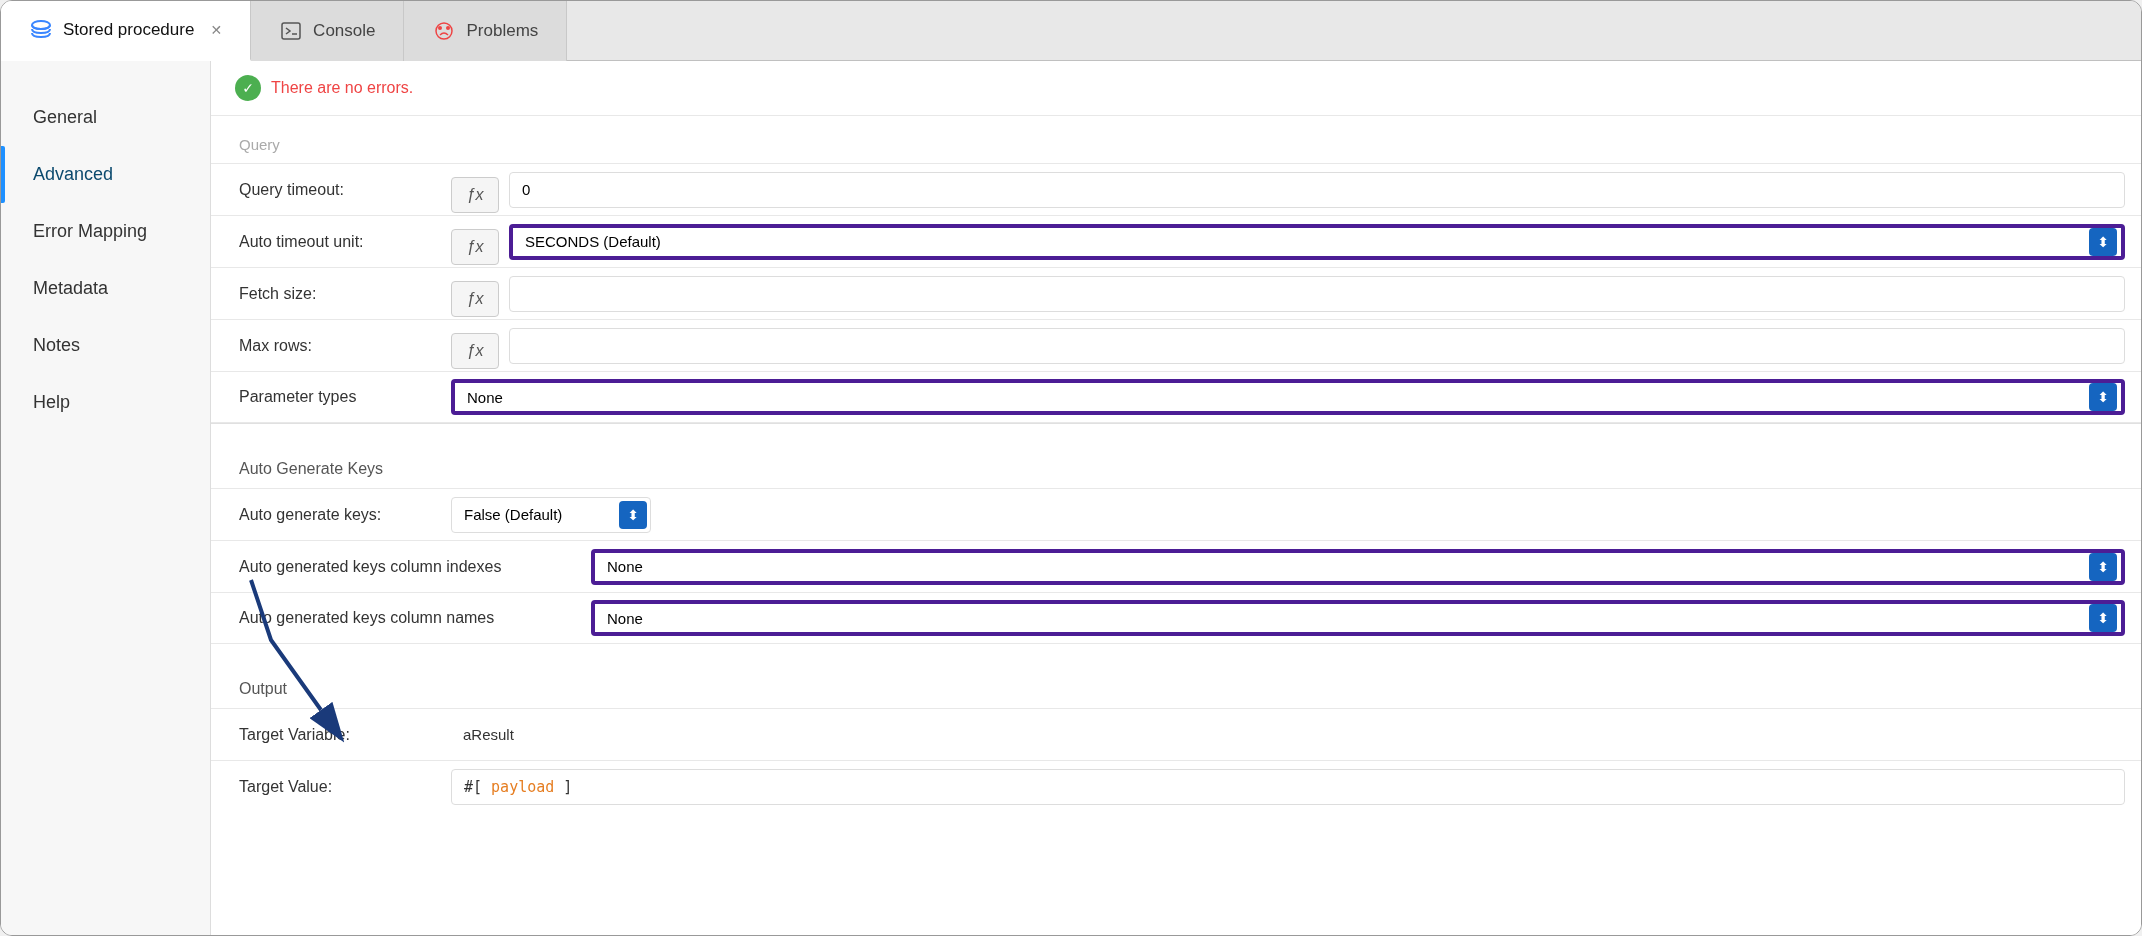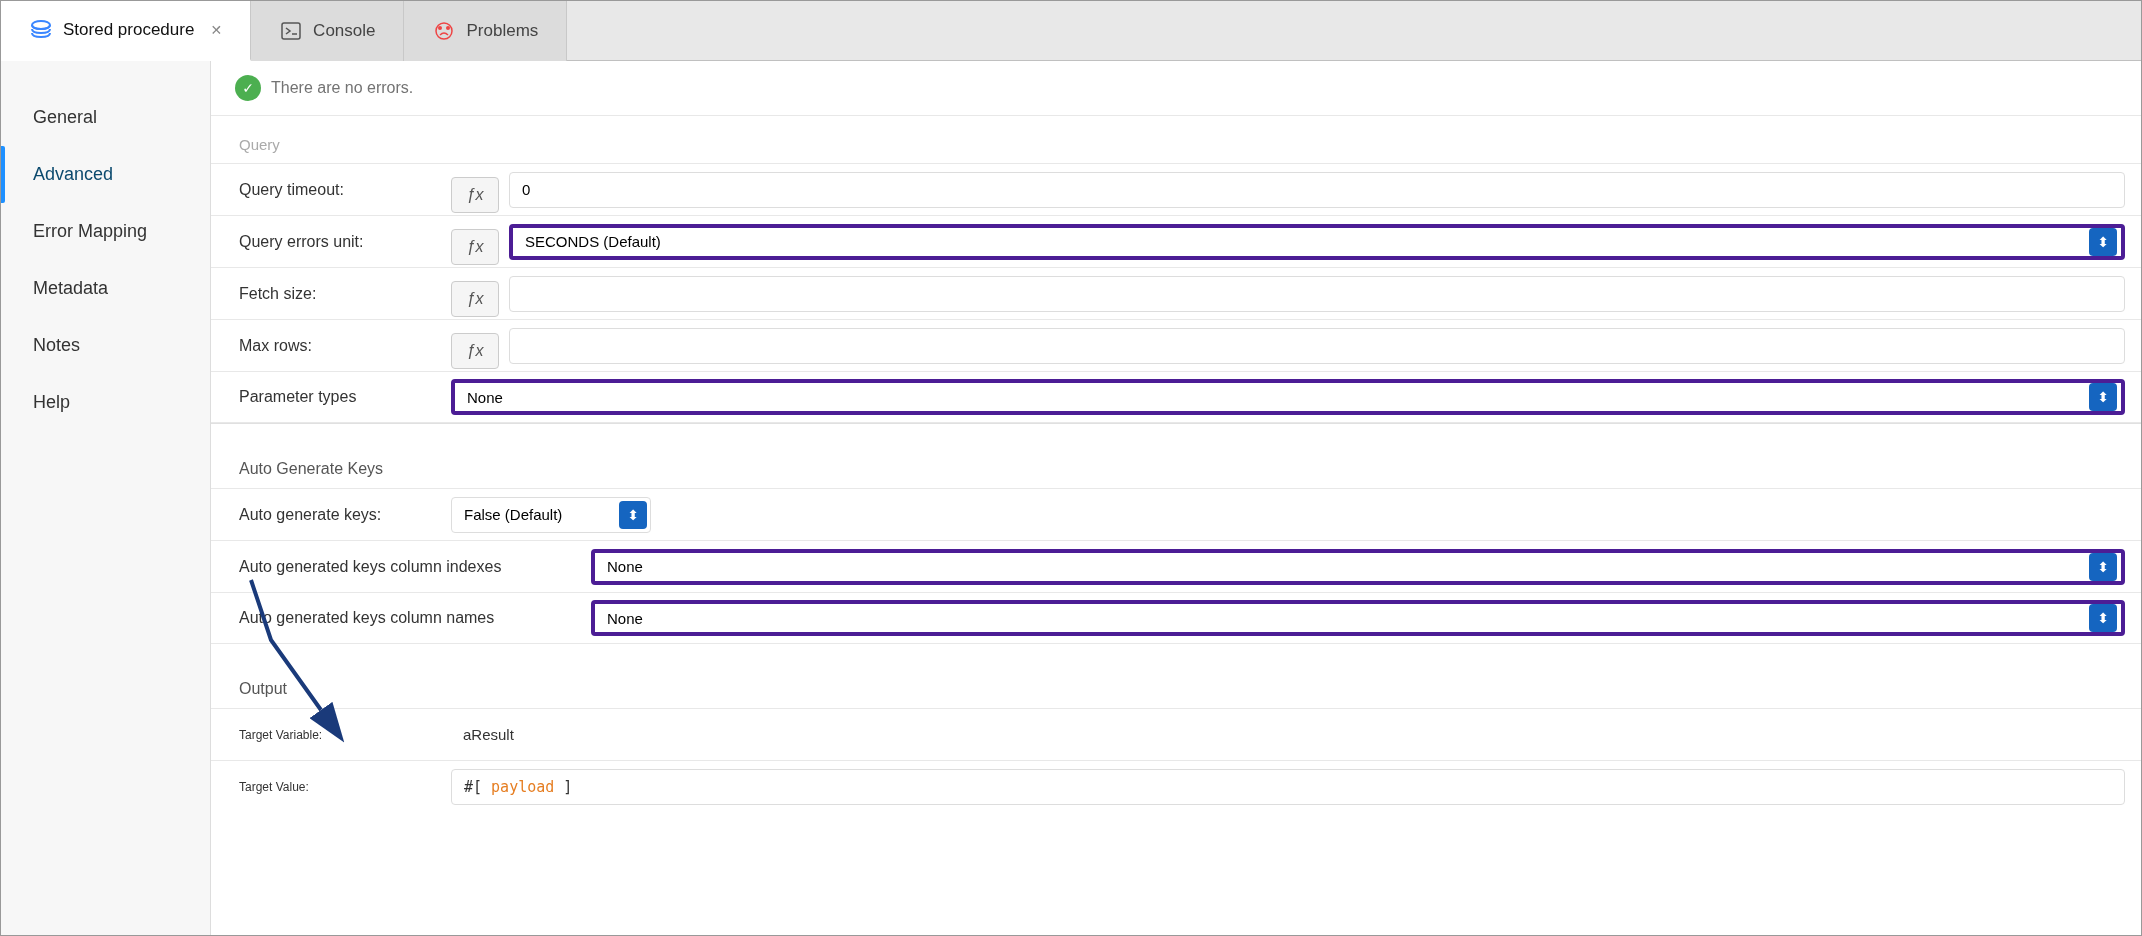--- a/index.html
+++ b/index.html
@@ -11,21 +11,21 @@
       width: 2142px;
       height: 936px;
       overflow: hidden;
     }
 
     .window {
       width: 2142px;
       height: 936px;
       background: #ffffff;
       border: 1px solid #999;
-      border-radius: 0;
+      border-radius: 12px;
       overflow: hidden;
       display: flex;
       flex-direction: column;
     }
 
     
     .tab-bar {
       display: flex;
       align-items: center;
       background: #e8e8e8;
@@ -138,21 +138,21 @@
       display: flex;
       align-items: center;
       justify-content: center;
       color: white;
       font-size: 14px;
       flex-shrink: 0;
     }
 
     .status-text {
       font-size: 16px;
-      color: #737373;
+      color: #ef4444;
     }
 
     
     .section {
       padding: 0 0 0 0;
     }
 
     .section-header {
       padding: 20px 28px 10px 28px;
       font-size: 16px;
@@ -275,21 +275,21 @@
       align-items: center;
       border-top: 1px solid #e8e8e8;
       min-height: 52px;
       position: relative;
     }
 
     .output-label {
       width: 240px;
       padding: 14px 28px;
       color: #333;
-      font-size: 12px;
+      font-size: 16px;
       flex-shrink: 0;
     }
 
     .output-value {
       flex: 1;
       padding: 0 12px;
       font-size: 15px;
       color: #333;
     }
 
@@ -418,21 +418,21 @@
       <div class="section partial-section">
         <div class="section-header" style="color:#aaa; font-size:15px;">Query</div>
 
         <div class="form-row">
           <div class="form-label">Query timeout:</div>
           <div class="fx-btn">ƒx</div>
           <input class="form-input" type="text" value="0" style="">
         </div>
 
         <div class="form-row">
-          <div class="form-label">Query errors unit:</div>
+          <div class="form-label">Auto timeout unit:</div>
           <div class="fx-btn">ƒx</div>
           <div class="select-wrapper">
             <select>
               <option>SECONDS (Default)</option>
               <option>MILLISECONDS</option>
               <option>MINUTES</option>
             </select>
             <div class="select-arrow">⬍</div>
           </div>
         </div>

